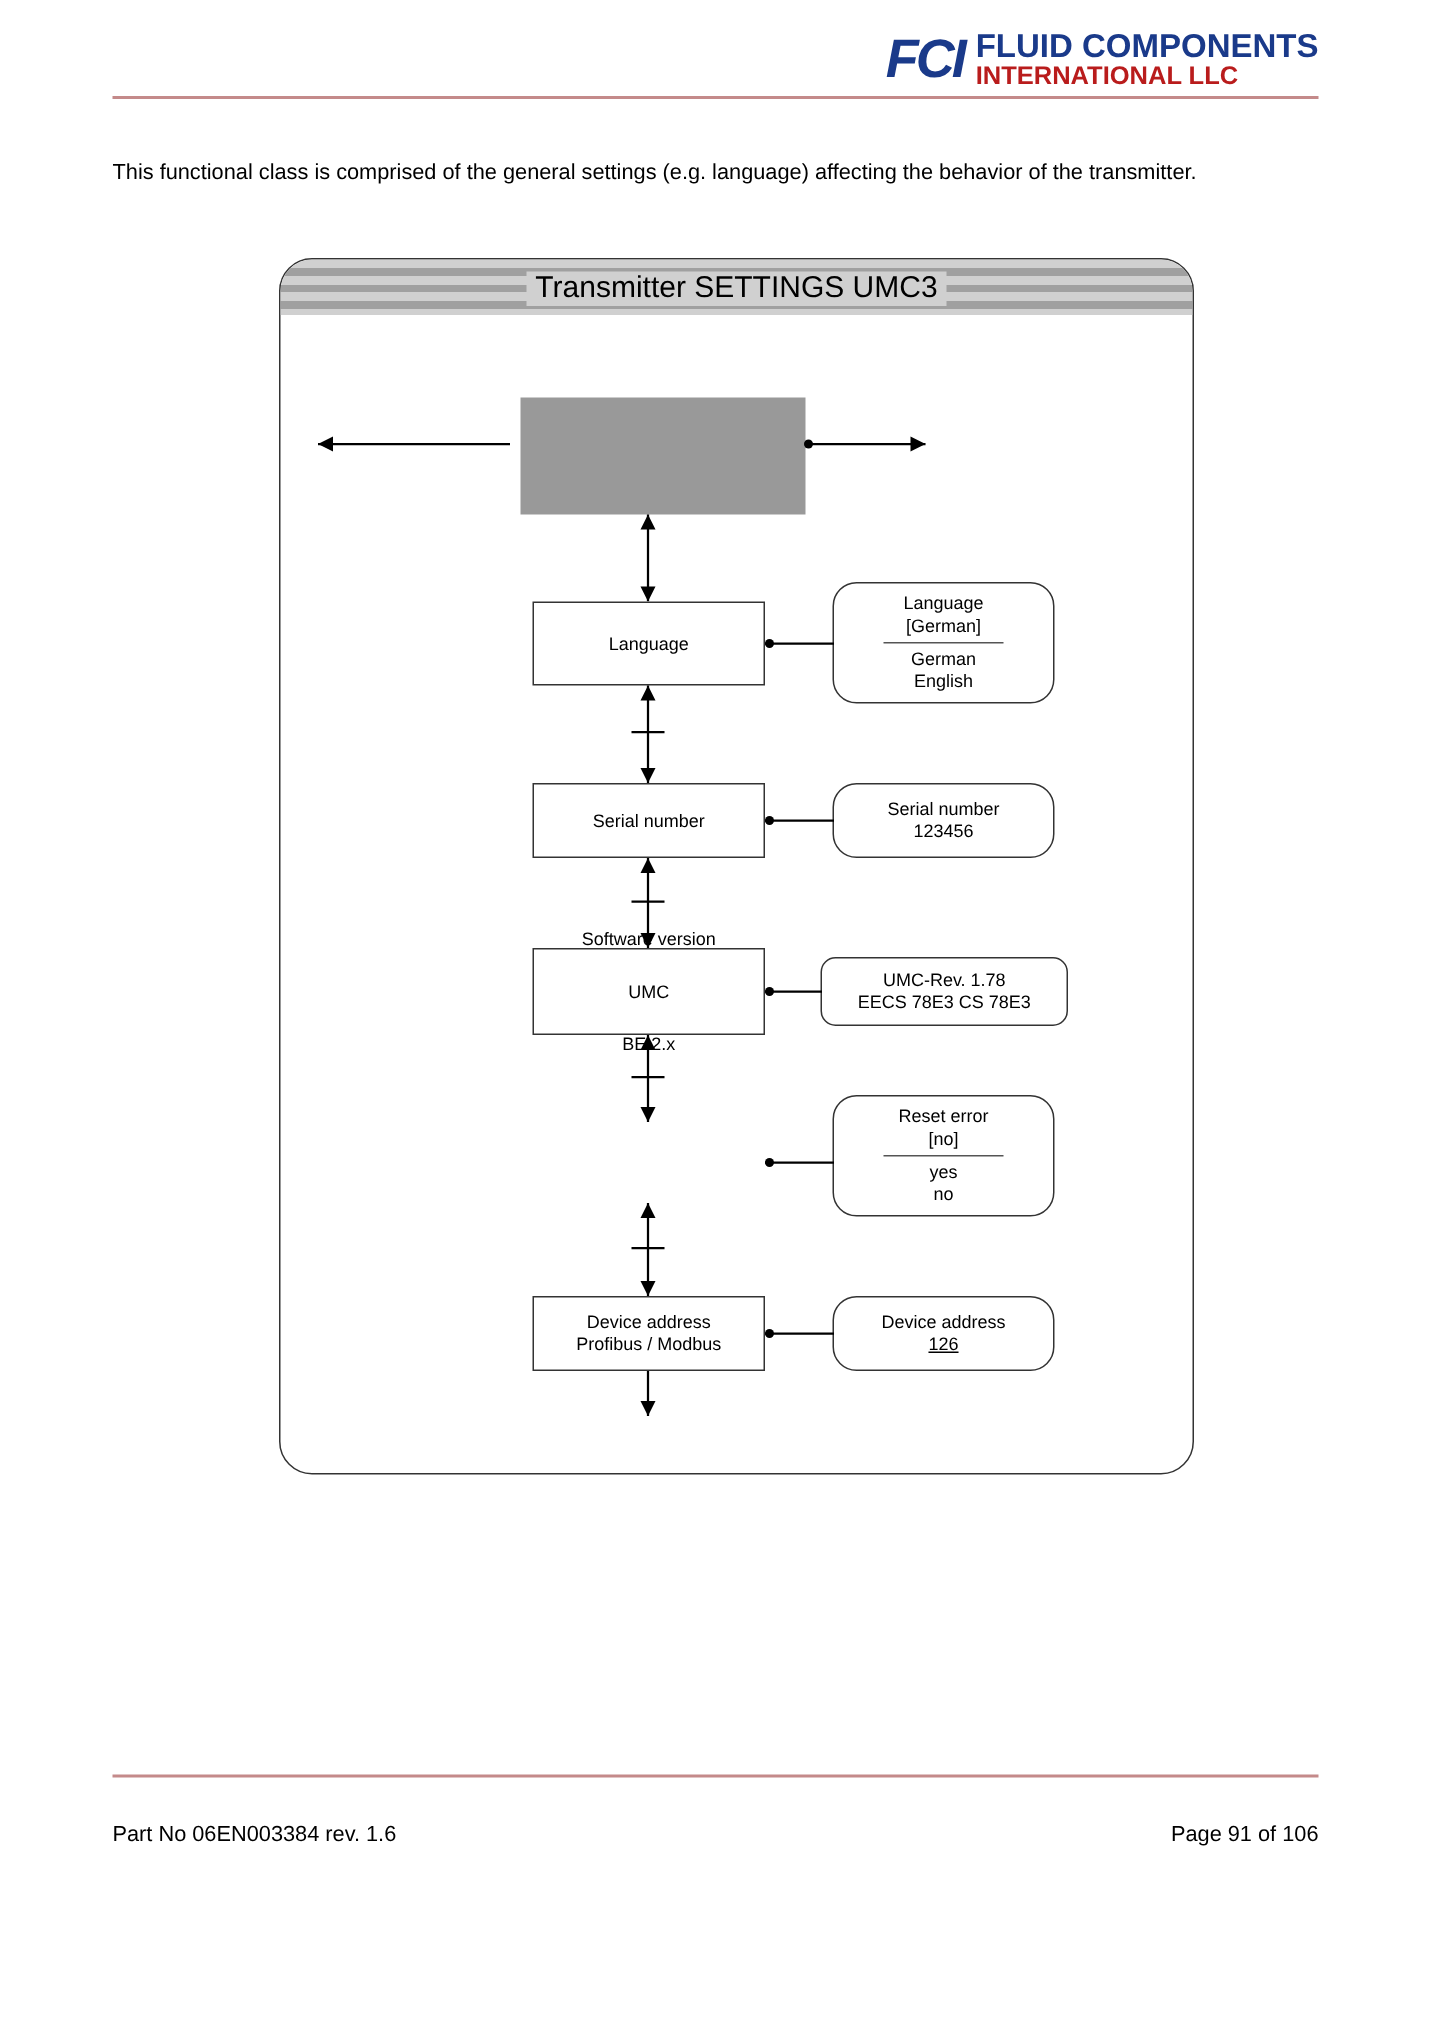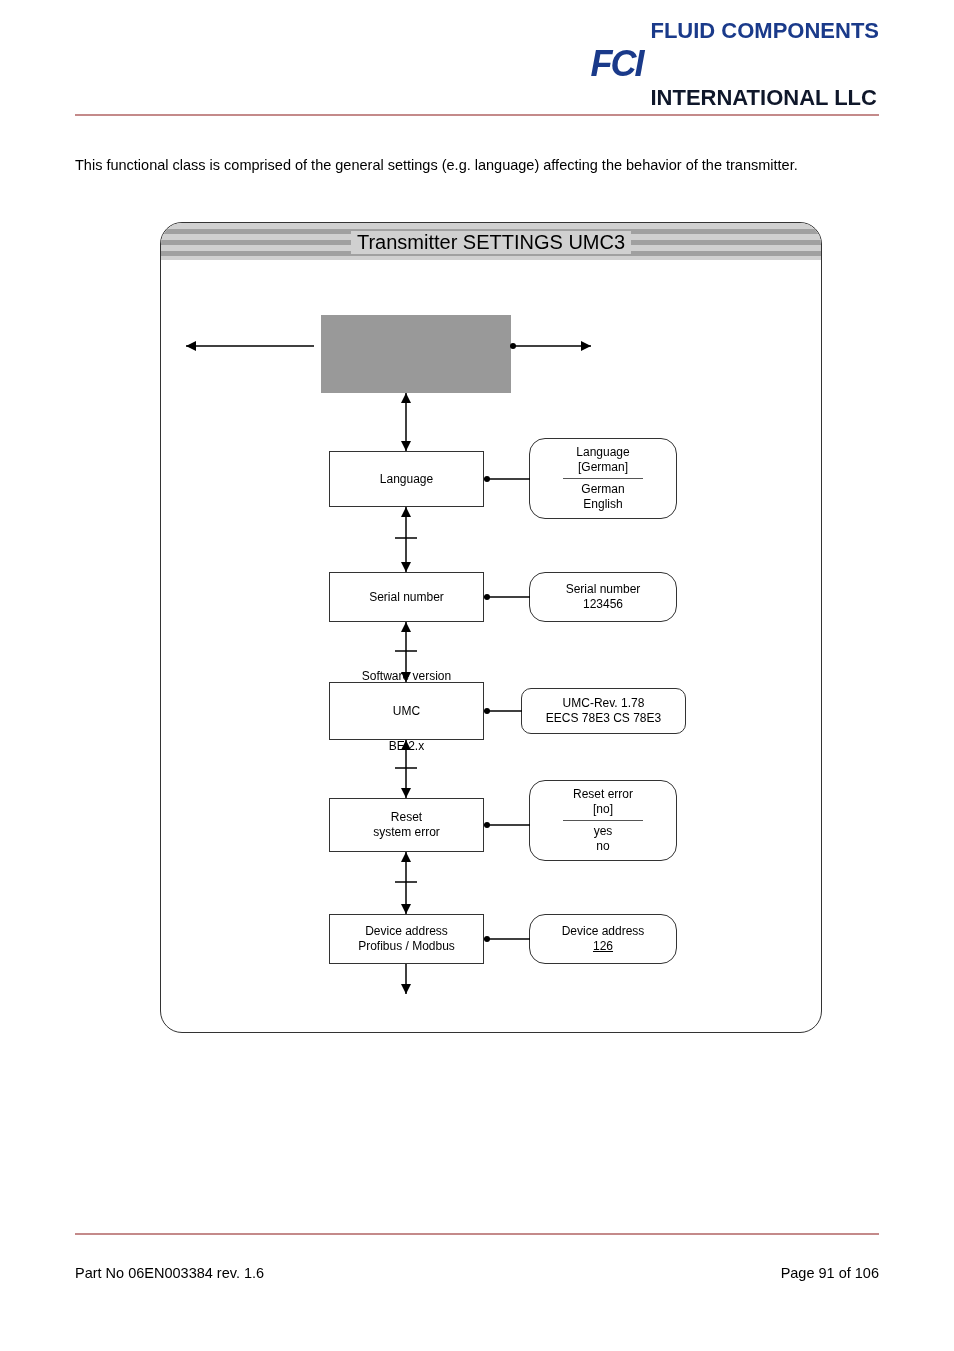--- a/index.html
+++ b/index.html
@@ -33,47 +33,46 @@
     font-weight: 900;
     color: #1a3a8a;
     letter-spacing: -2px;
     line-height: 0.9;
     position: relative;
   }
   .logo-text {
     display: flex;
     flex-direction: column;
     line-height: 1;
-    gap: 45px;
   }
   .logo-line1 {
     font-family: Arial Black, Arial, sans-serif;
     font-weight: 900;
     color: #1a3a8a;
     font-size: 22px;
     letter-spacing: 0px;
   }
   .logo-line2 {
     font-family: Arial Black, Arial, sans-serif;
     font-weight: 900;
-    color: #0f172a;
-    font-size: 22px;
+    color: #b91c1c;
+    font-size: 17px;
     letter-spacing: 0px;
   }
   .intro {
     font-size: 14.5px;
     line-height: 1.25;
     margin-bottom: 48px;
   }
   .diagram-wrap {
     display: flex;
     justify-content: center;
   }
   .diagram-outer {
-    width: 662px;
+    width: 610px;
     border: 1.5px solid #333;
     border-radius: 22px;
     overflow: hidden;
     background: #fff;
     margin-left: 28px;
   }
   .diagram-title-stripes {
     background: repeating-linear-gradient(
       to bottom,
       #d0d0d0 0,
@@ -275,24 +274,20 @@
 
         <svg class="connector" style="left:239px; top:480px;" width="12" height="58">
           <line x1="6" y1="0" x2="6" y2="58" stroke="#000" stroke-width="1.5"></line>
           <polygon points="6,0 1,10 11,10" fill="#000"></polygon>
           <polygon points="6,58 1,48 11,48" fill="#000"></polygon>
         </svg>
         <svg class="connector" style="left:234px; top:506px;" width="22" height="4">
           <line x1="0" y1="2" x2="22" y2="2" stroke="#000" stroke-width="1.5"></line>
         </svg>
 
-        <div class="sub-box" style="left:168px; top:538px; height:54px;">
-          <span>Reset</span>
-          <span>system error</span>
-        </div>
         <div class="round-box" style="left:368px; top:520px; width:148px;">
           <span>Reset error</span>
           <span>[no]</span>
           <hr class="hr-short">
           <span>yes</span>
           <span>no</span>
         </div>
         <svg class="connector" style="left:323px; top:560px;" width="46" height="10">
           <line x1="0" y1="5" x2="46" y2="5" stroke="#000" stroke-width="1.5"></line>
           <circle cx="3" cy="5" r="3" fill="#000"></circle>

